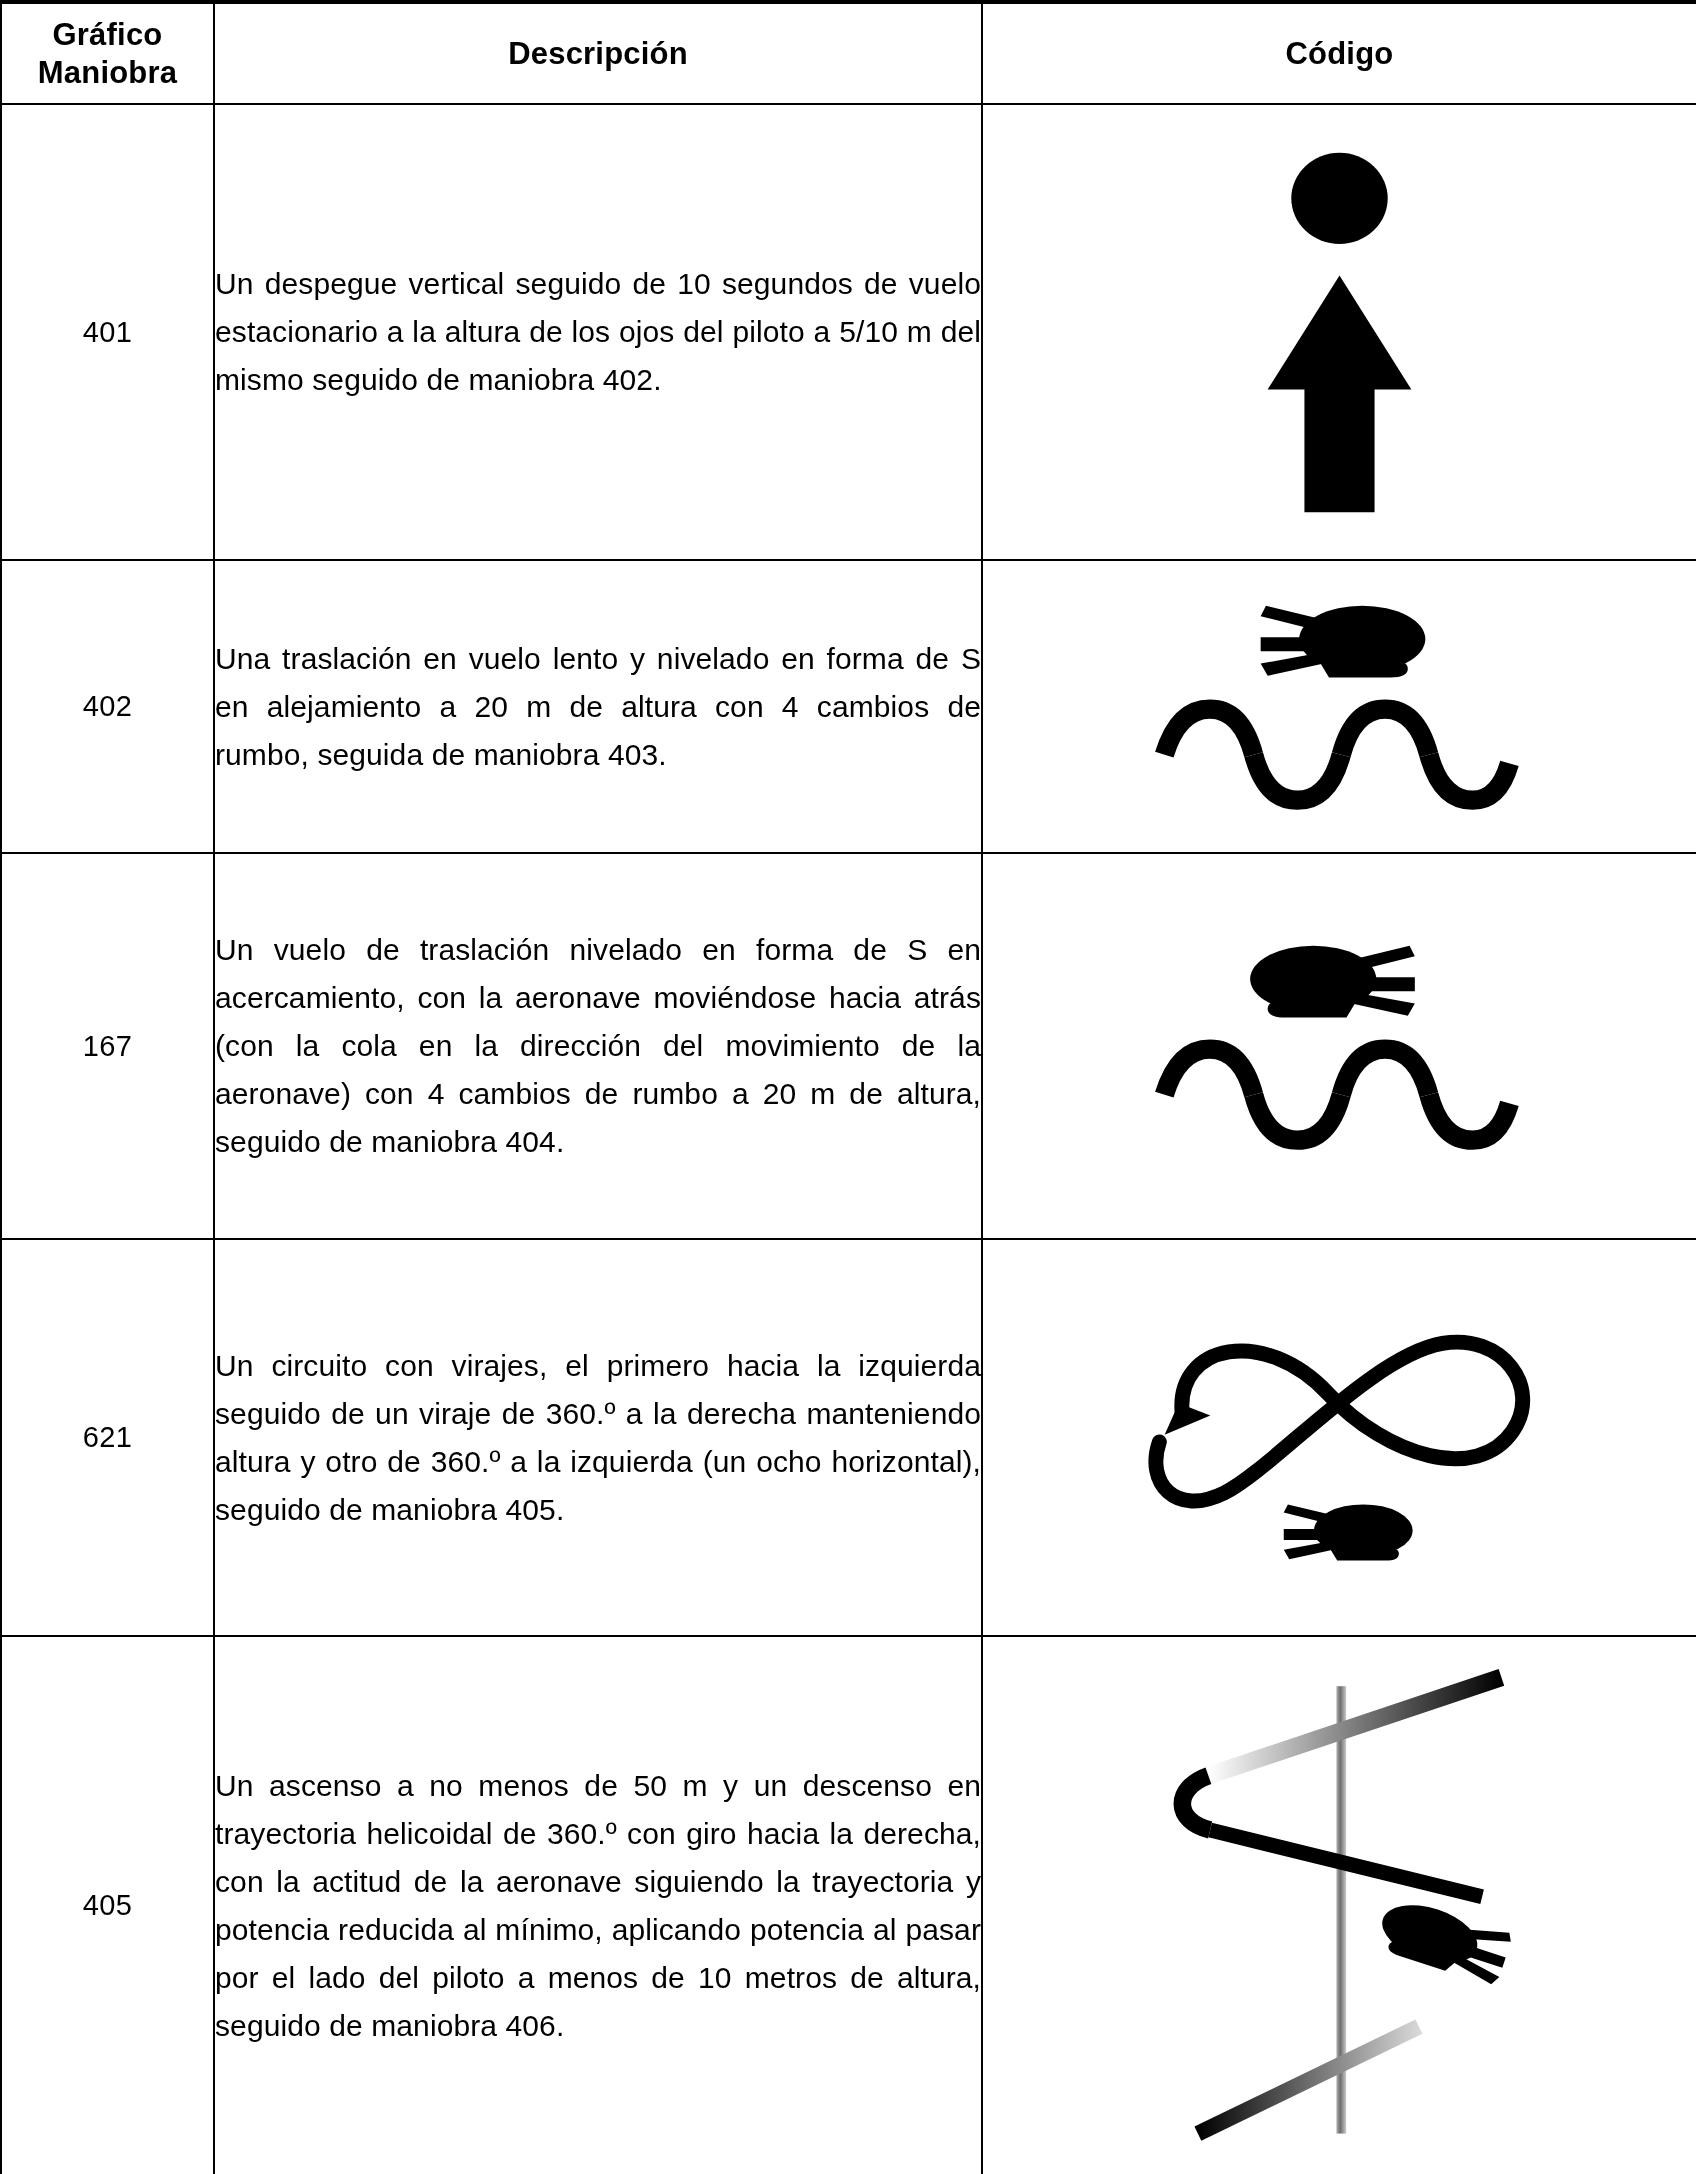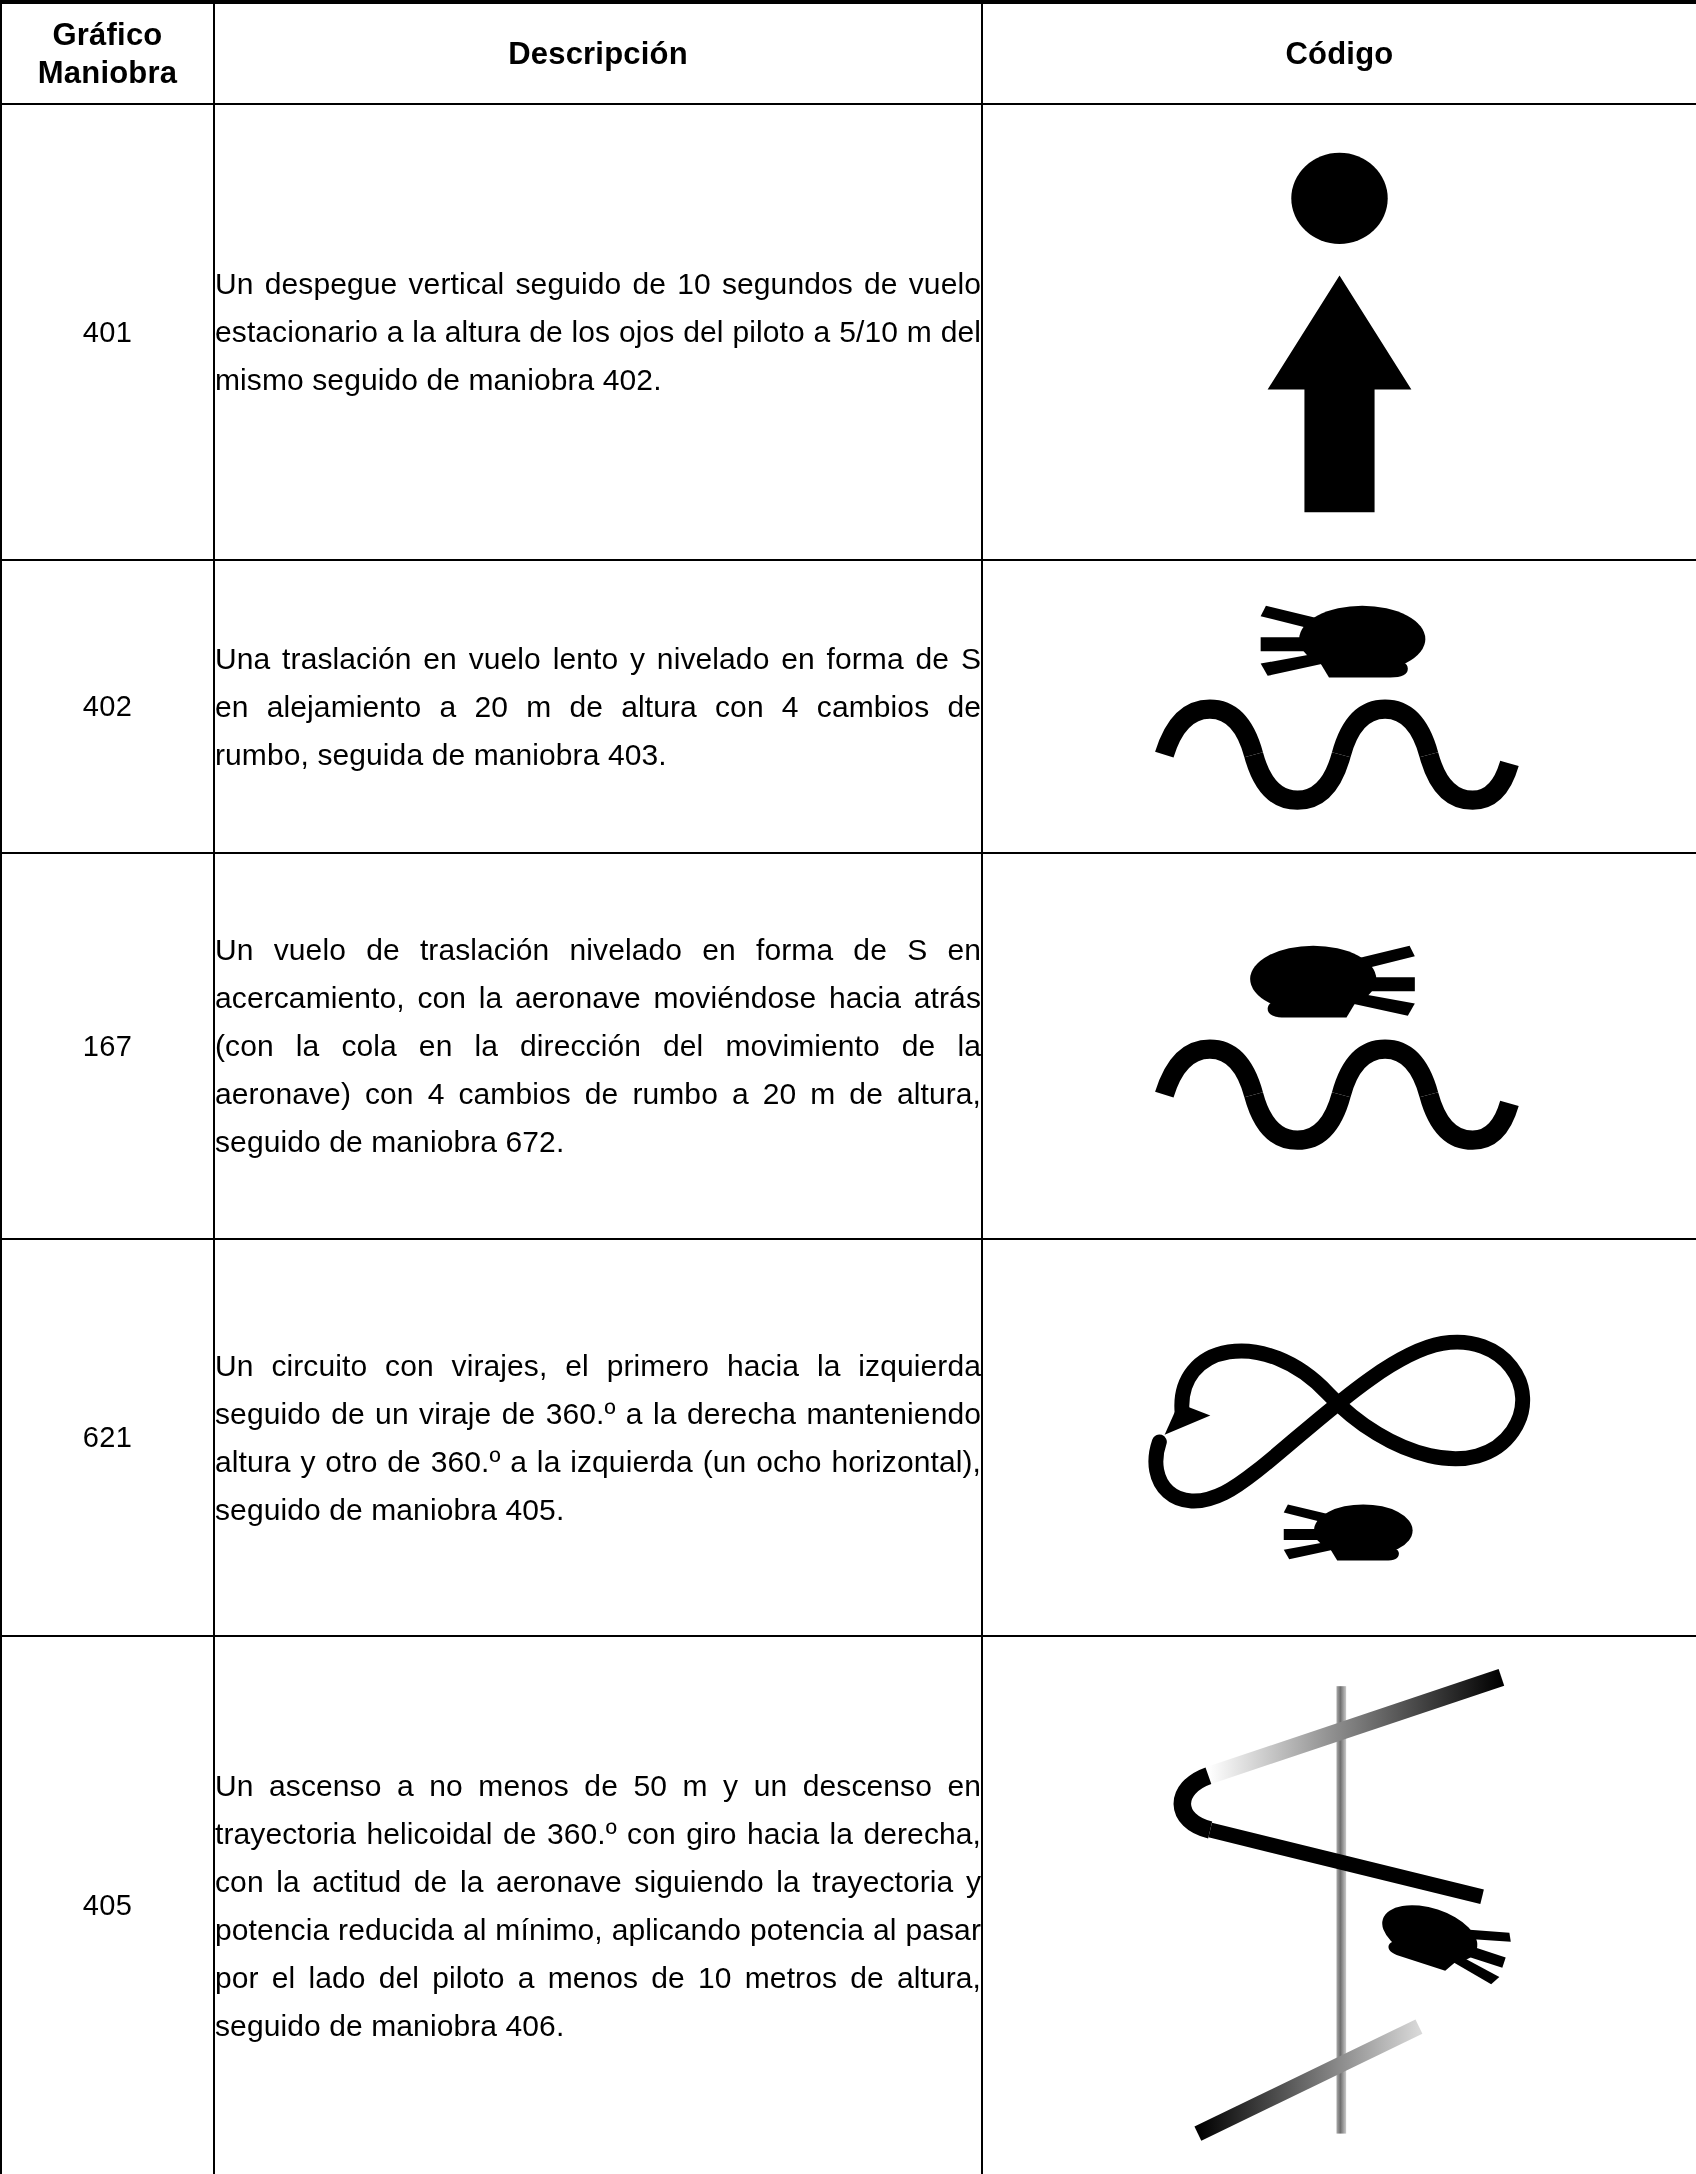--- a/index.html
+++ b/index.html
@@ -143,21 +143,21 @@
             <path d="M212 180 Q226 128 262 128 Q298 128 312 180"></path>
             <path d="M312 180 Q326 232 362 232 Q392 232 404 190"></path>
           </g>
         </svg>
       </td>
     </tr>
 
     <tr class="row-403">
       <td class="code-cell">167</td>
       <td class="desc-cell">
-        <div class="desc-text">Un vuelo de traslación nivelado en forma de S en acercamiento, con la aeronave moviéndose hacia atrás (con la cola en la dirección del movimiento de la aeronave) con 4 cambios de rumbo a 20 m de altura, seguido de maniobra 672.</div>
+        <div class="desc-text">Un vuelo de traslación nivelado en forma de S en acercamiento, con la aeronave moviéndose hacia atrás (con la cola en la dirección del movimiento de la aeronave) con 4 cambios de rumbo a 20 m de altura, seguido de maniobra 404.</div>
       </td>
       <td class="graphic-cell">
         <svg width="369" height="219" viewBox="0 0 420 250">
           <g transform="translate(298,6) scale(-1,1)">
             <ellipse cx="118" cy="42" rx="72" ry="38" fill="#000"></ellipse>
             <path d="M68 66 L150 66 Q170 66 170 76 Q170 86 150 86 L80 86 Z" fill="#000"></path>
             <path d="M8 4 L74 20 L66 32 L2 16 Z" fill="#000"></path>
             <path d="M2 40 L72 40 L72 56 L2 56 Z" fill="#000"></path>
             <path d="M2 70 L68 58 L74 70 L10 84 Z" fill="#000"></path>
           </g>

